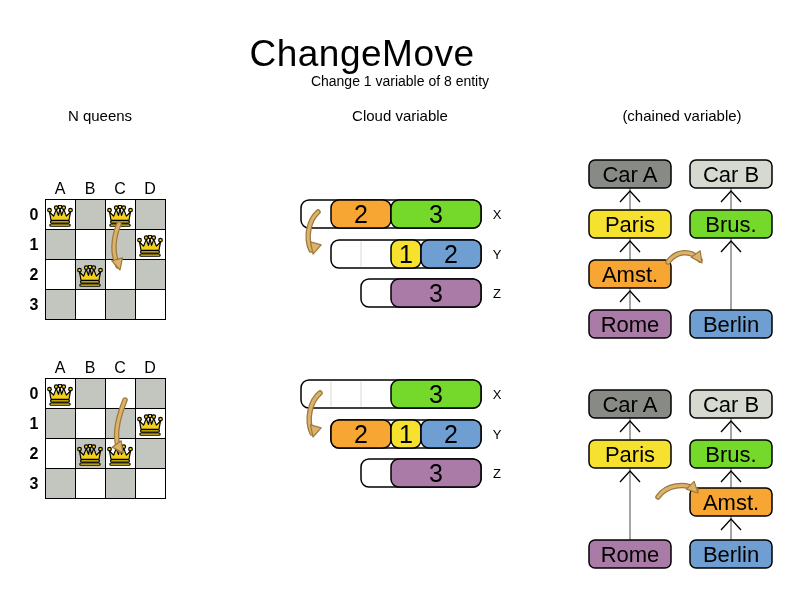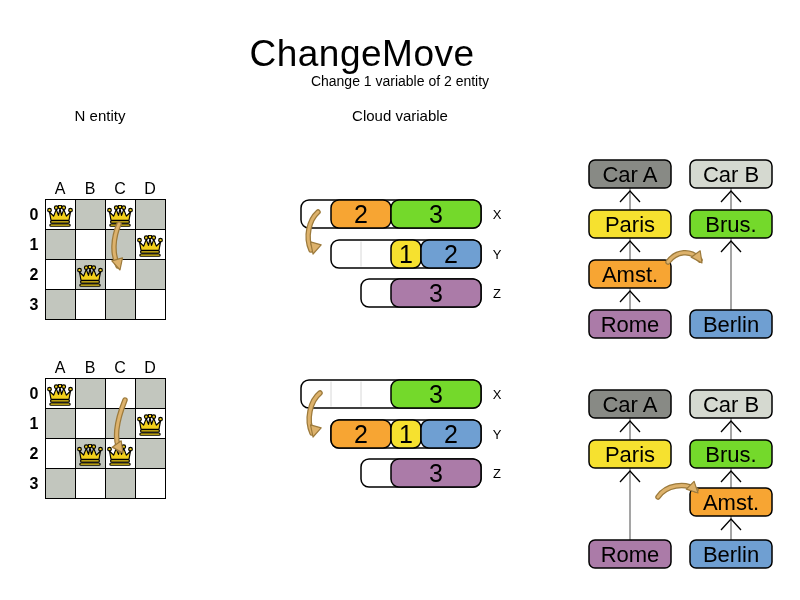--- a/index.html
+++ b/index.html
@@ -11,25 +11,26 @@
   .sec{position:absolute;top:107px;width:200px;text-align:center;font-size:15px;}
   .sec-nq{left:0;}
   .sec-cb{left:300px;}
   .sec-vrp{left:582px;line-height:17px;}
   #diagram{position:absolute;left:0;top:0;}
 </style>
 </head>
 <body>
 
 <div class="title">ChangeMove</div>
-<div class="subtitle">Change 1 variable of 2 entity</div>
-
-<div class="sec sec-nq">N entity</div>
+<div class="subtitle">Change 1 variable of 8 entity</div>
+
+<div class="sec sec-nq">N queens</div>
 <div class="sec sec-cb">Cloud variable</div>
 <div class="sec sec-vrp">
+  <div>(chained variable)</div>
 </div>
 
 <svg id="diagram" width="800" height="600" viewBox="0 0 800 600">
   <defs>
     <symbol id="queen" viewBox="0 0 36 30">
       <g fill="#f2cf1b" stroke="#000" stroke-width="1.6" stroke-linejoin="round">
         <circle cx="4" cy="6.5" r="2.4"></circle>
         <circle cx="13" cy="3.2" r="2.4"></circle>
         <circle cx="18" cy="2.2" r="2.4"></circle>
         <circle cx="23" cy="3.2" r="2.4"></circle>

